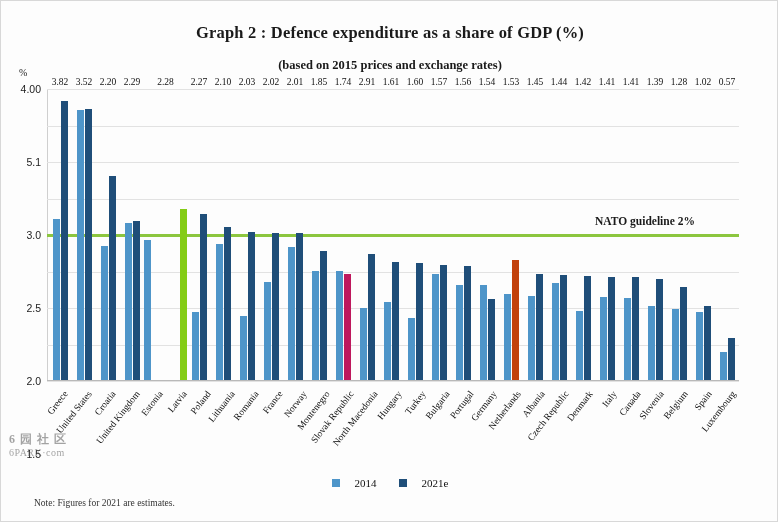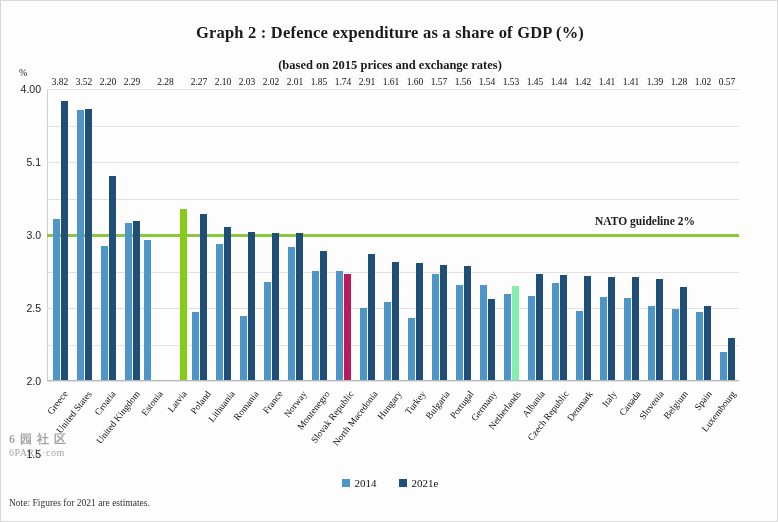--- a/index.html
+++ b/index.html
@@ -185,34 +185,34 @@
     top: 476px;
     width: 778px;
     display: flex;
     justify-content: center;
     align-items: center;
     gap: 22px;
   }
   .legend-item {
     display: flex;
     align-items: center;
-    gap: 5px;
+    gap: 15px;
     font-size: 11px;
     font-family: "Liberation Serif", serif;
     color: #111;
   }
   .swatch {
     width: 8px;
     height: 8px;
     display: inline-block;
   }
 
   .note {
     position: absolute;
-    left: 8px;
+    left: 33px;
     top: 497px;
     font-size: 9.5px;
     font-family: "Liberation Serif", serif;
     color: #333;
   }
 
   
   .watermark {
     position: absolute;
     left: 8px;
@@ -369,21 +369,21 @@
           </div>
         </div>
         <div class="group">
           <div class="bar y2014" style="height: 94.9px; background: rgb(78, 149, 201);"></div>
           <div class="bar y2021" style="height: 81px; background: rgb(31, 78, 121);">
             <div class="bar-label">1.54</div>
           </div>
         </div>
         <div class="group">
           <div class="bar y2014" style="height: 86.14px; background: rgb(78, 149, 201);"></div>
-          <div class="bar y2021" style="height: 94px; background: #86efac;">
+          <div class="bar y2021" style="height: 120px; background: #c2410c;">
             <div class="bar-label">1.53</div>
           </div>
         </div>
         <div class="group">
           <div class="bar y2014" style="height: 83.95px; background: rgb(78, 149, 201);"></div>
           <div class="bar y2021" style="height: 105.85px; background: rgb(31, 78, 121);">
             <div class="bar-label">1.45</div>
           </div>
         </div>
         <div class="group">

